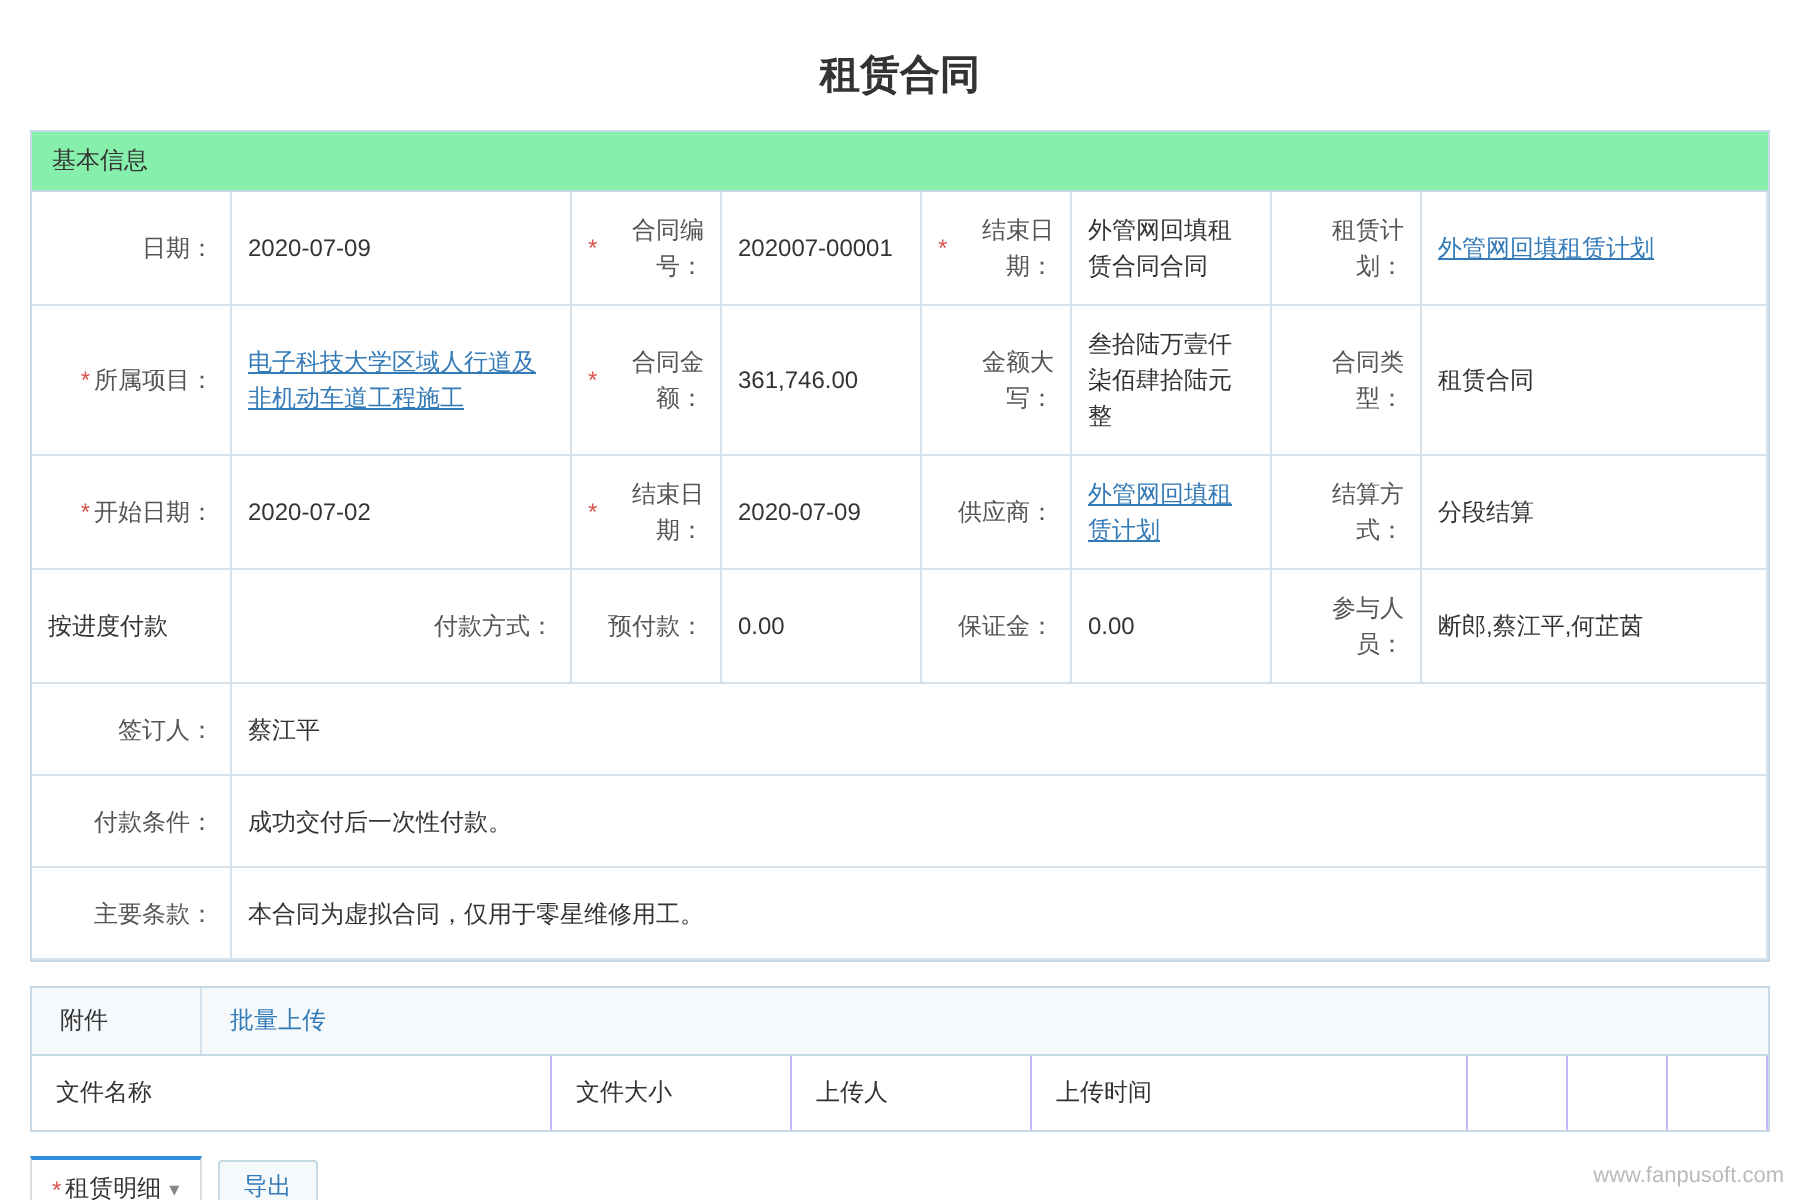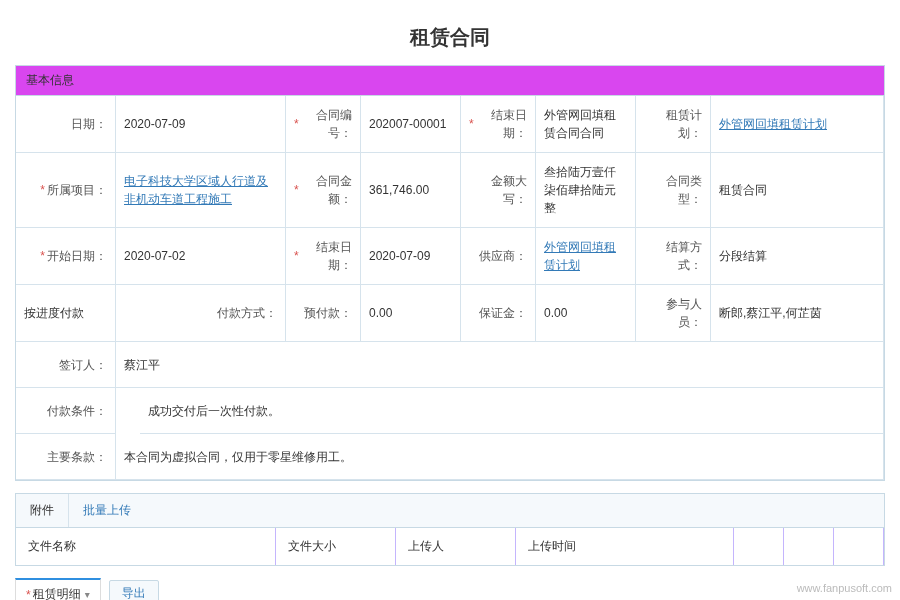--- a/index.html
+++ b/index.html
@@ -1,27 +1,27 @@
 <!DOCTYPE html>
 <html><head>
   <meta charset="utf-8">
   <style>
     * { box-sizing: border-box; margin: 0; padding: 0; }
     body { font-family: "Microsoft YaHei", Arial, sans-serif; font-size: 12px; color: #333; background: #fff; }
     .container { width: 900px; margin: 0 auto; padding: 10px 15px; }
     .title { text-align: center; font-size: 20px; font-weight: bold; color: #333; padding: 14px 0; }
     .panel { border: 1px solid #c7d9e4; margin-bottom: 12px; }
-    .panel-header { background: #d946ef; padding: 6px 10px; font-size: 12px; color: #333; border-bottom: 1px solid #c7d9e4; }
+    .panel-header { background: #86efac; padding: 6px 10px; font-size: 12px; color: #333; border-bottom: 1px solid #c7d9e4; }
     .grid { display: grid; grid-template-columns: 100px 170px 75px 100px 75px 100px 75px 1fr; }
     .cell { border-right: 1px solid #d6e3ec; border-bottom: 1px solid #d6e3ec; padding: 10px 8px; display: flex; align-items: center; min-height: 46px; line-height: 1.5; }
     .label { justify-content: flex-end; text-align: right; color: #555; }
     .label .req { color: #d9534f; margin-right: 2px; }
     .value { color: #333; word-break: break-all; }
     .value a { color: #337ab7; text-decoration: underline; cursor: pointer; }
-    .panel-tabs { display: flex; align-items: flex-start; background: #f5f9fc; border-bottom: 1px solid #c7d9e4; }
+    .panel-tabs { display: flex; align-items: flex-start; background: #f5f9fc; border-bottom: 1px solid #c7d9e4; gap: 32px; }
     .tab { padding: 8px 14px; font-size: 12px; color: #333; }
     .tab.link { color: #337ab7; cursor: pointer; border-left: 1px solid #d6e3ec; }
     .att-table { display: grid; grid-template-columns: 260px 120px 120px 1fr 50px 50px 50px; }
     .att-th { border-right: 1px solid #c4b5fd; padding: 10px 12px; font-size: 12px; color: #333; }
     .bottom-row { display: flex; align-items: center; gap: 8px; margin-top: 8px; }
     .tab-active { display: inline-flex; align-items: center; border: 1px solid #ddd; border-bottom: none; border-top: 2px solid #2f8fe0; padding: 6px 10px; background: #fff; color: #d9534f; cursor: pointer; }
     .tab-active .caret { margin-left: 4px; font-size: 10px; color: #888; }
     .btn-export { display: inline-block; padding: 4px 12px; border: 1px solid #c7d9e4; background: #f5f9fc; color: #337ab7; cursor: pointer; border-radius: 2px; }
     .watermark { position: absolute; right: 8px; bottom: 6px; font-size: 11px; color: #bbb; margin-top: 12px; }
   </style>
@@ -116,21 +116,21 @@
       <div class="cell value">断郎,蔡江平,何芷茵</div>
 
       <div class="cell label">
           <span>签订人：</span>
         </div>
       <div class="cell value" style="grid-column: span 7;">蔡江平</div>
 
       <div class="cell label">
           <span>付款条件：</span>
         </div>
-      <div class="cell value" style="grid-column: span 7; margin-left: 24px;">成功交付后一次性付款。</div>
+      <div class="cell value" style="grid-column: span 7;">成功交付后一次性付款。</div>
 
       <div class="cell label">
           <span>主要条款：</span>
         </div>
       <div class="cell value" style="grid-column: span 7;">本合同为虚拟合同，仅用于零星维修用工。</div>
     </div>
   </div>
 
   <div class="panel">
     <div class="panel-tabs">

